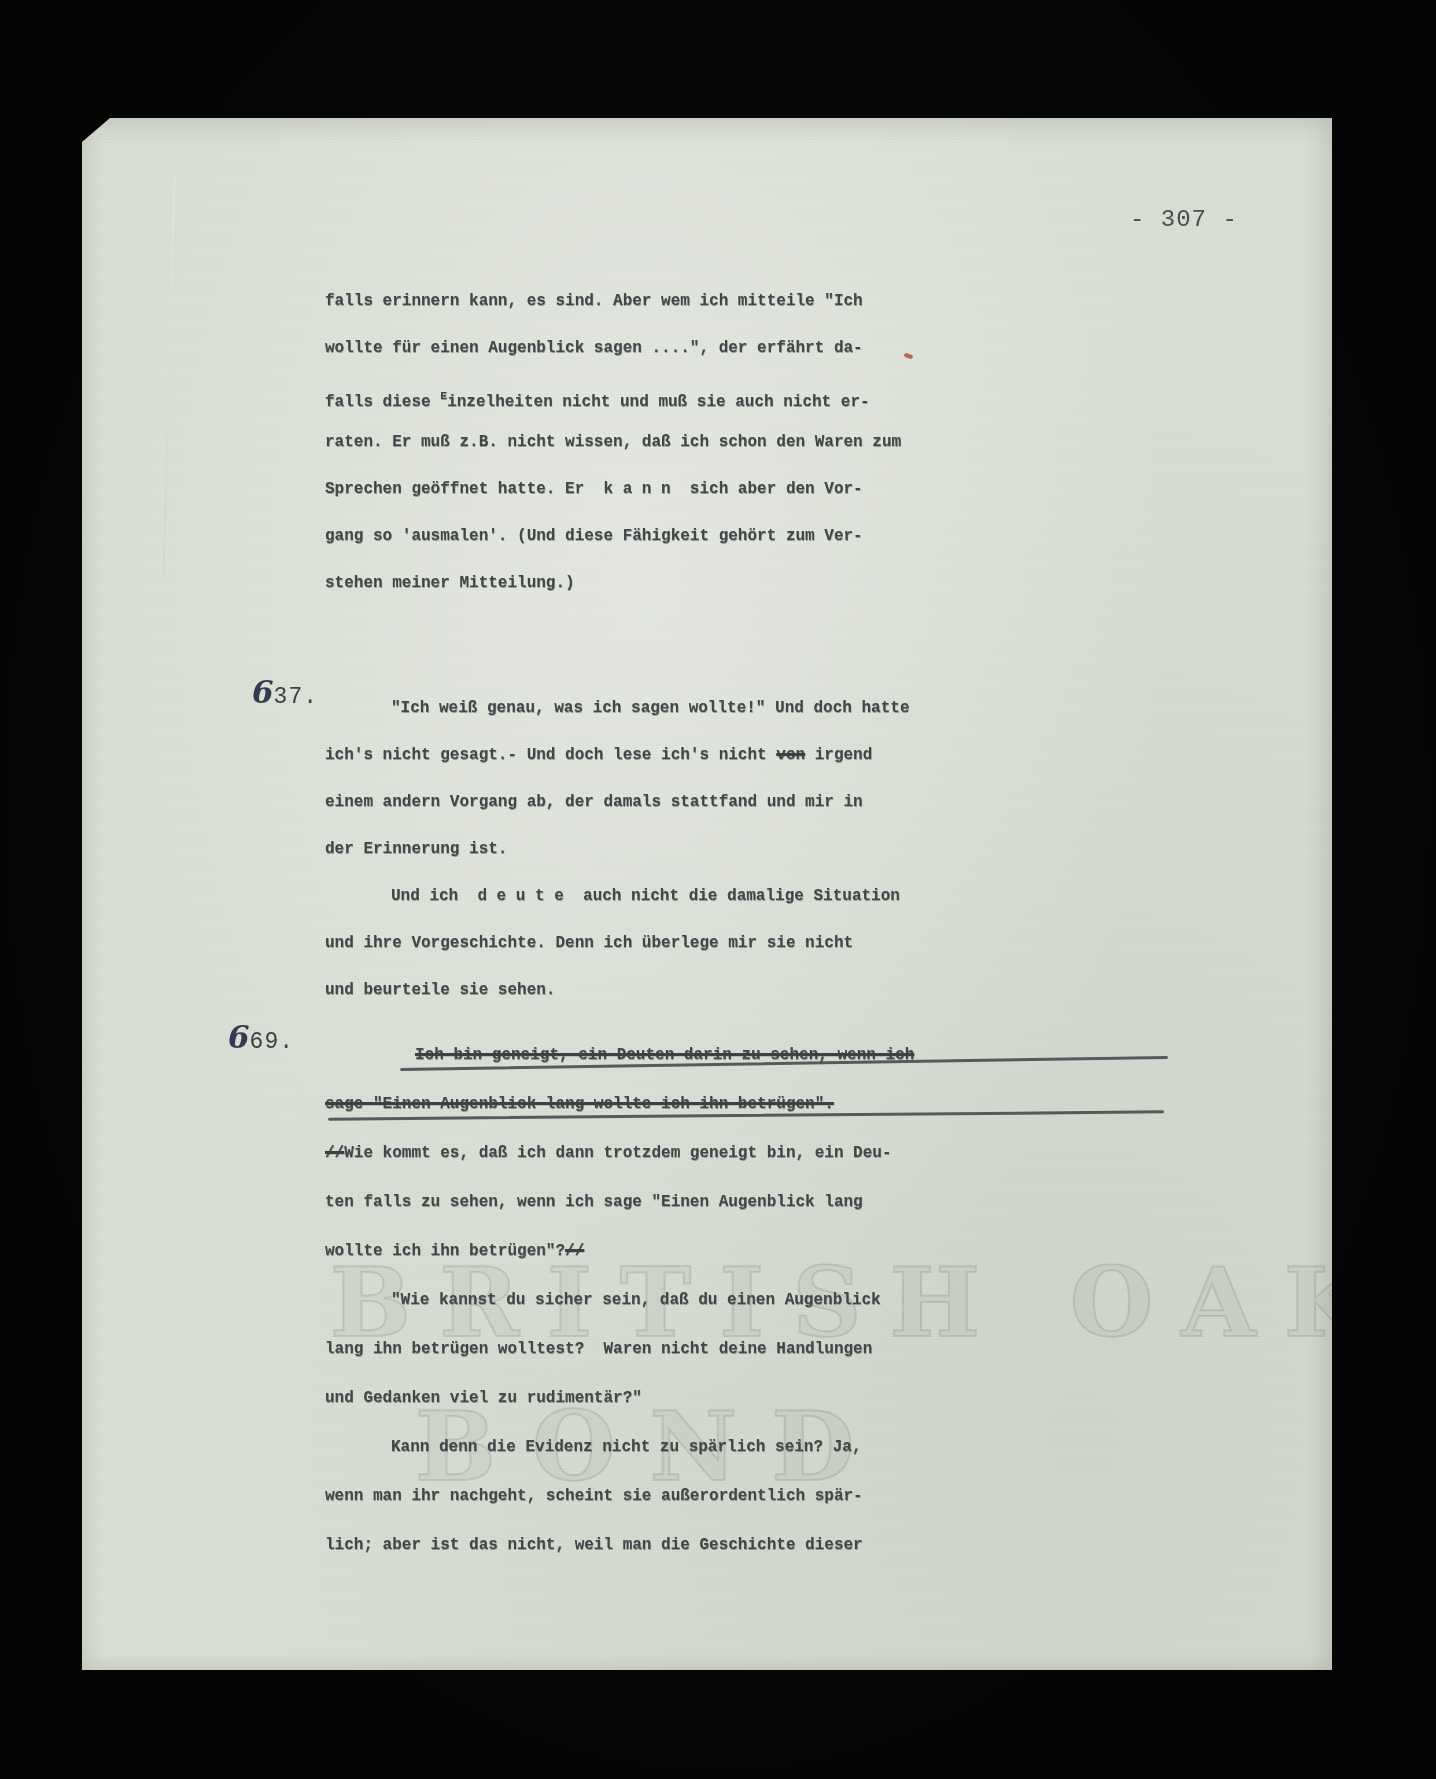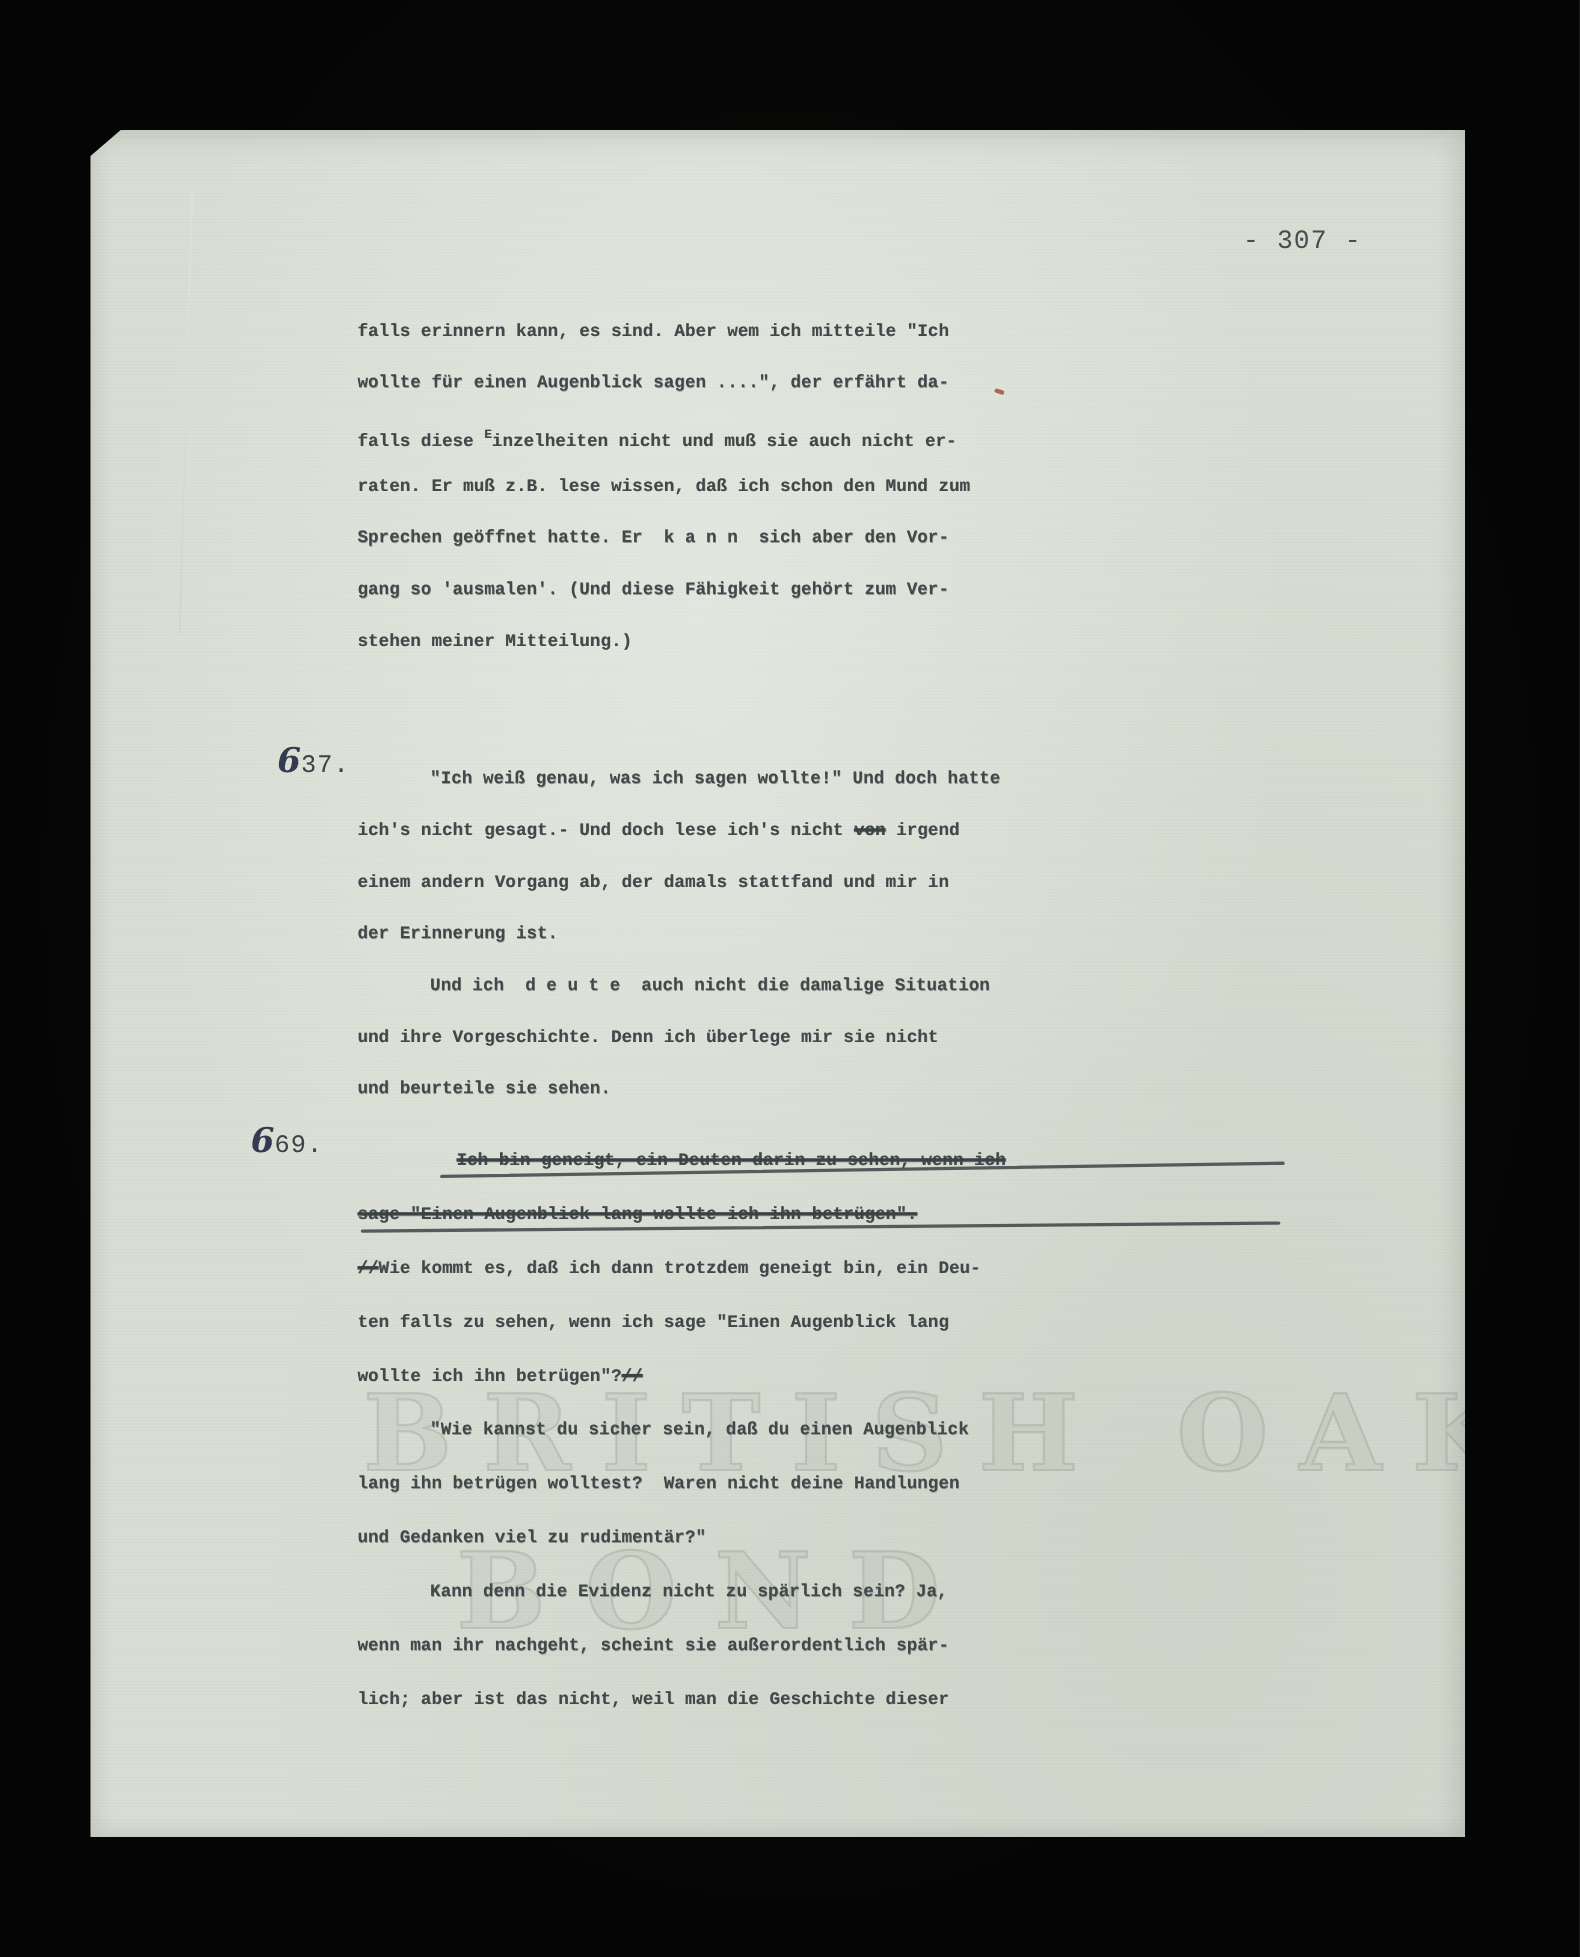--- a/index.html
+++ b/index.html
@@ -52,21 +52,21 @@
   <div class="paper">
     <div class="crease"></div>
     <div class="wm wm1">BRITISH OAK</div>
     <div class="wm wm2">BOND</div>
     <div class="pagenum">- 307 -</div>
     <div id="text-sections">
         <div class="sec sec0">
           <div class="line"><span>falls erinnern kann, es sind. Aber wem ich mitteile "Ich</span></div>
           <div class="line"><span>wollte für einen Augenblick sagen ....", der erfährt da-</span></div>
           <div class="line"><span>falls diese </span><span class="sup">E</span><span>inzelheiten nicht und muß sie auch nicht er-</span></div>
-          <div class="line"><span>raten. Er muß z.B. lese wissen, daß ich schon den Mund zum</span></div>
+          <div class="line"><span>raten. Er muß z.B. nicht wissen, daß ich schon den Waren zum</span></div>
           <div class="line"><span>Sprechen geöffnet hatte. Er  k a n n  sich aber den Vor-</span></div>
           <div class="line"><span>gang so 'ausmalen'. (Und diese Fähigkeit gehört zum Ver-</span></div>
           <div class="line"><span>stehen meiner Mitteilung.)</span></div>
         </div>
         <div class="sec sec1">
           <div class="line indent-1"><span>"Ich weiß genau, was ich sagen wollte!" Und doch hatte</span></div>
           <div class="line"><span>ich's nicht gesagt.- Und doch lese ich's nicht </span><span class="strike">von</span><span> irgend</span></div>
           <div class="line"><span>einem andern Vorgang ab, der damals stattfand und mir in</span></div>
           <div class="line"><span>der Erinnerung ist.</span></div>
           <div class="line indent-1"><span>Und ich  d e u t e  auch nicht die damalige Situation</span></div>

